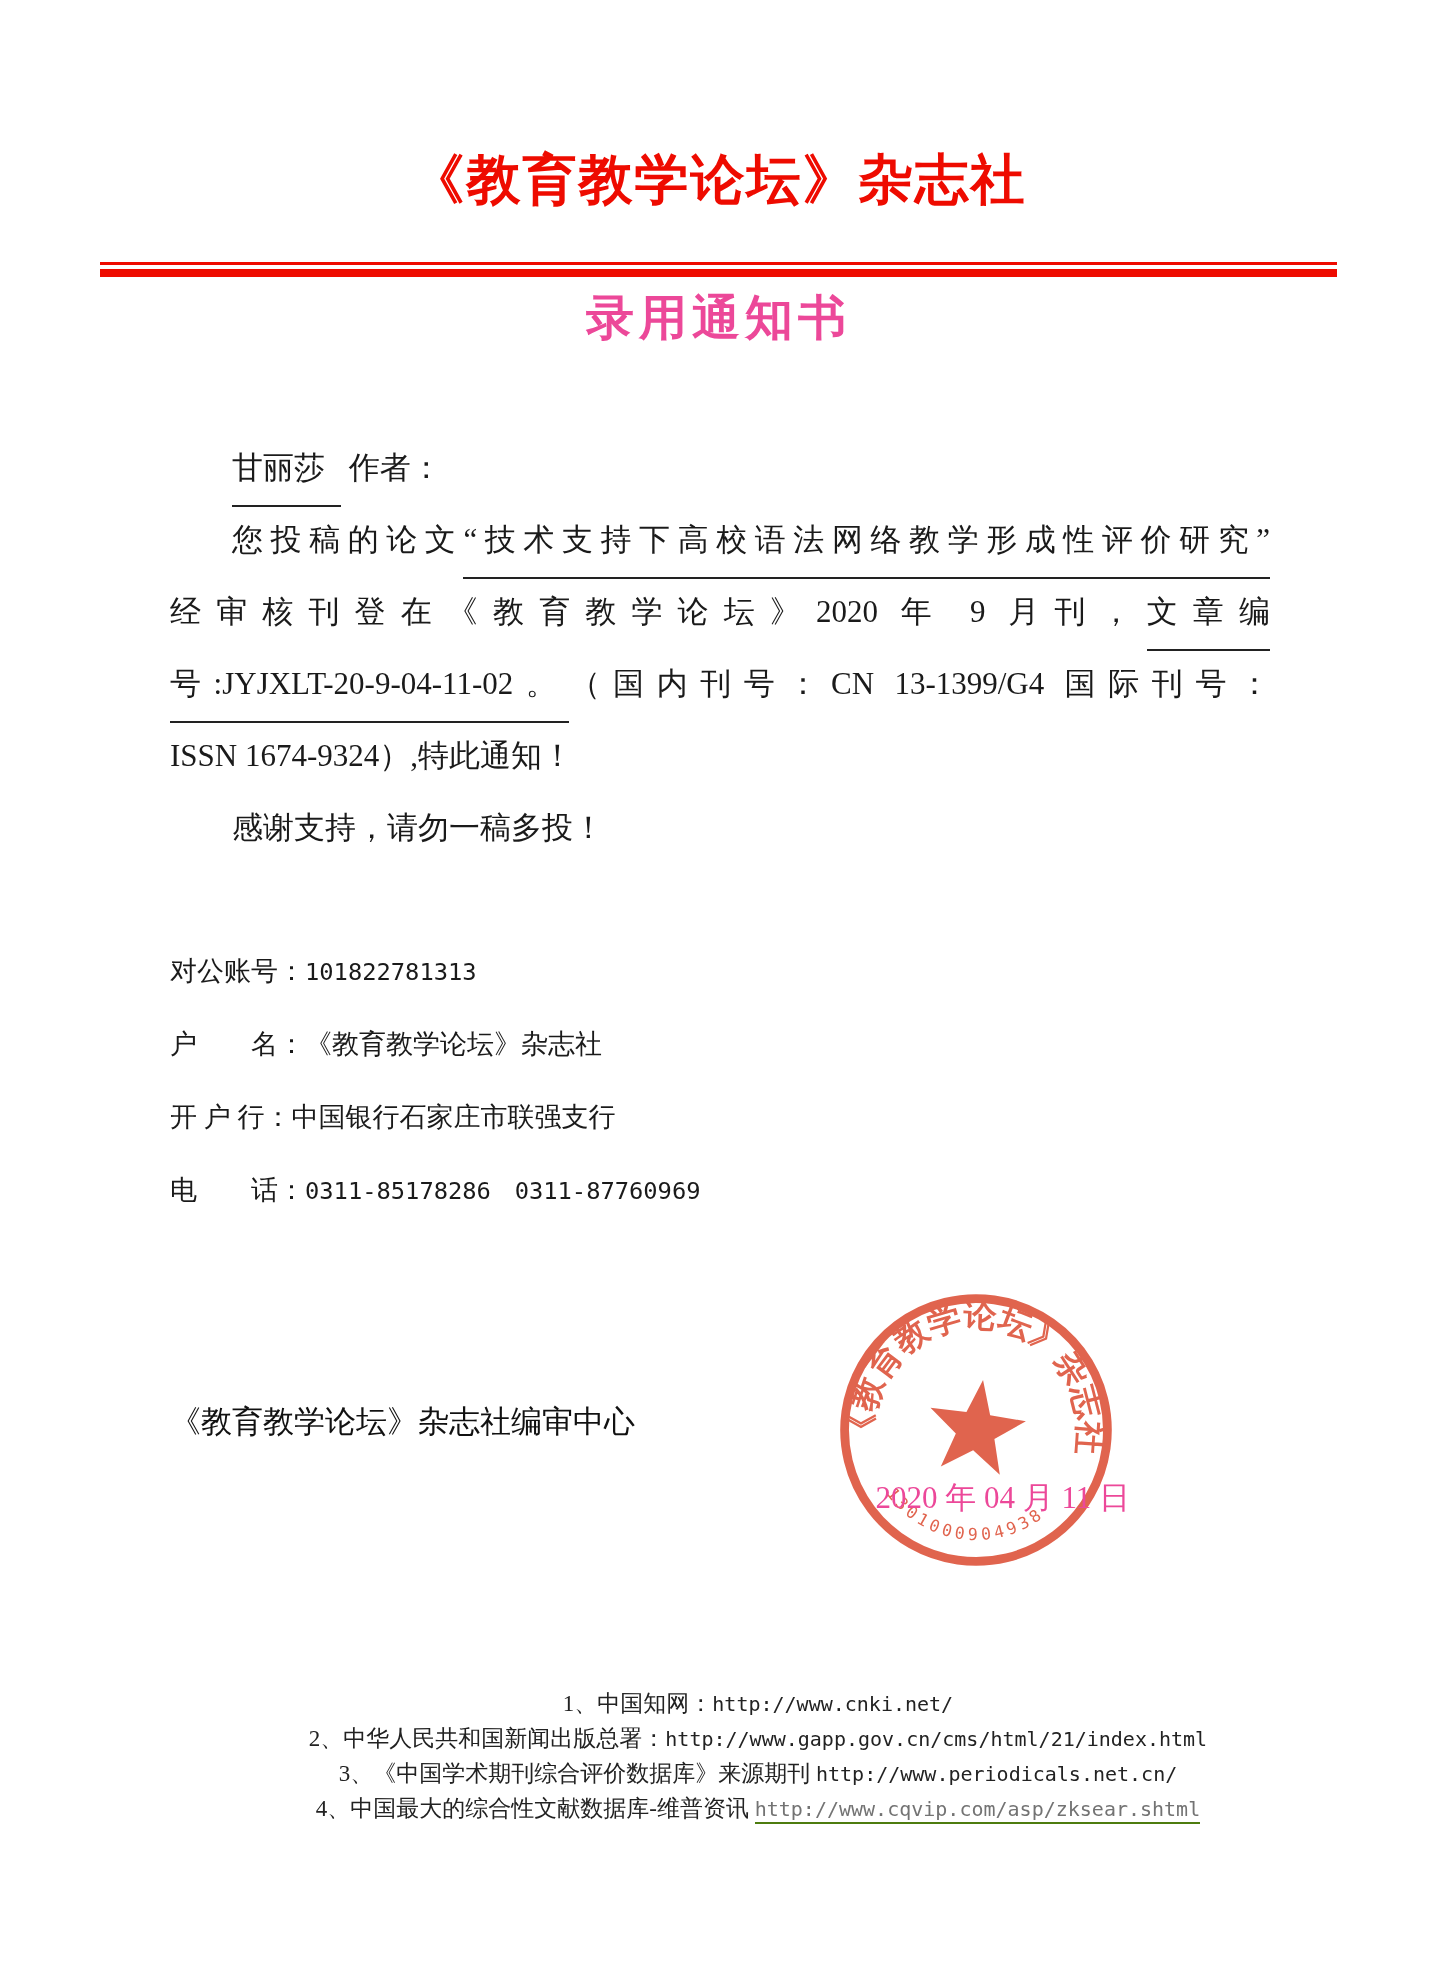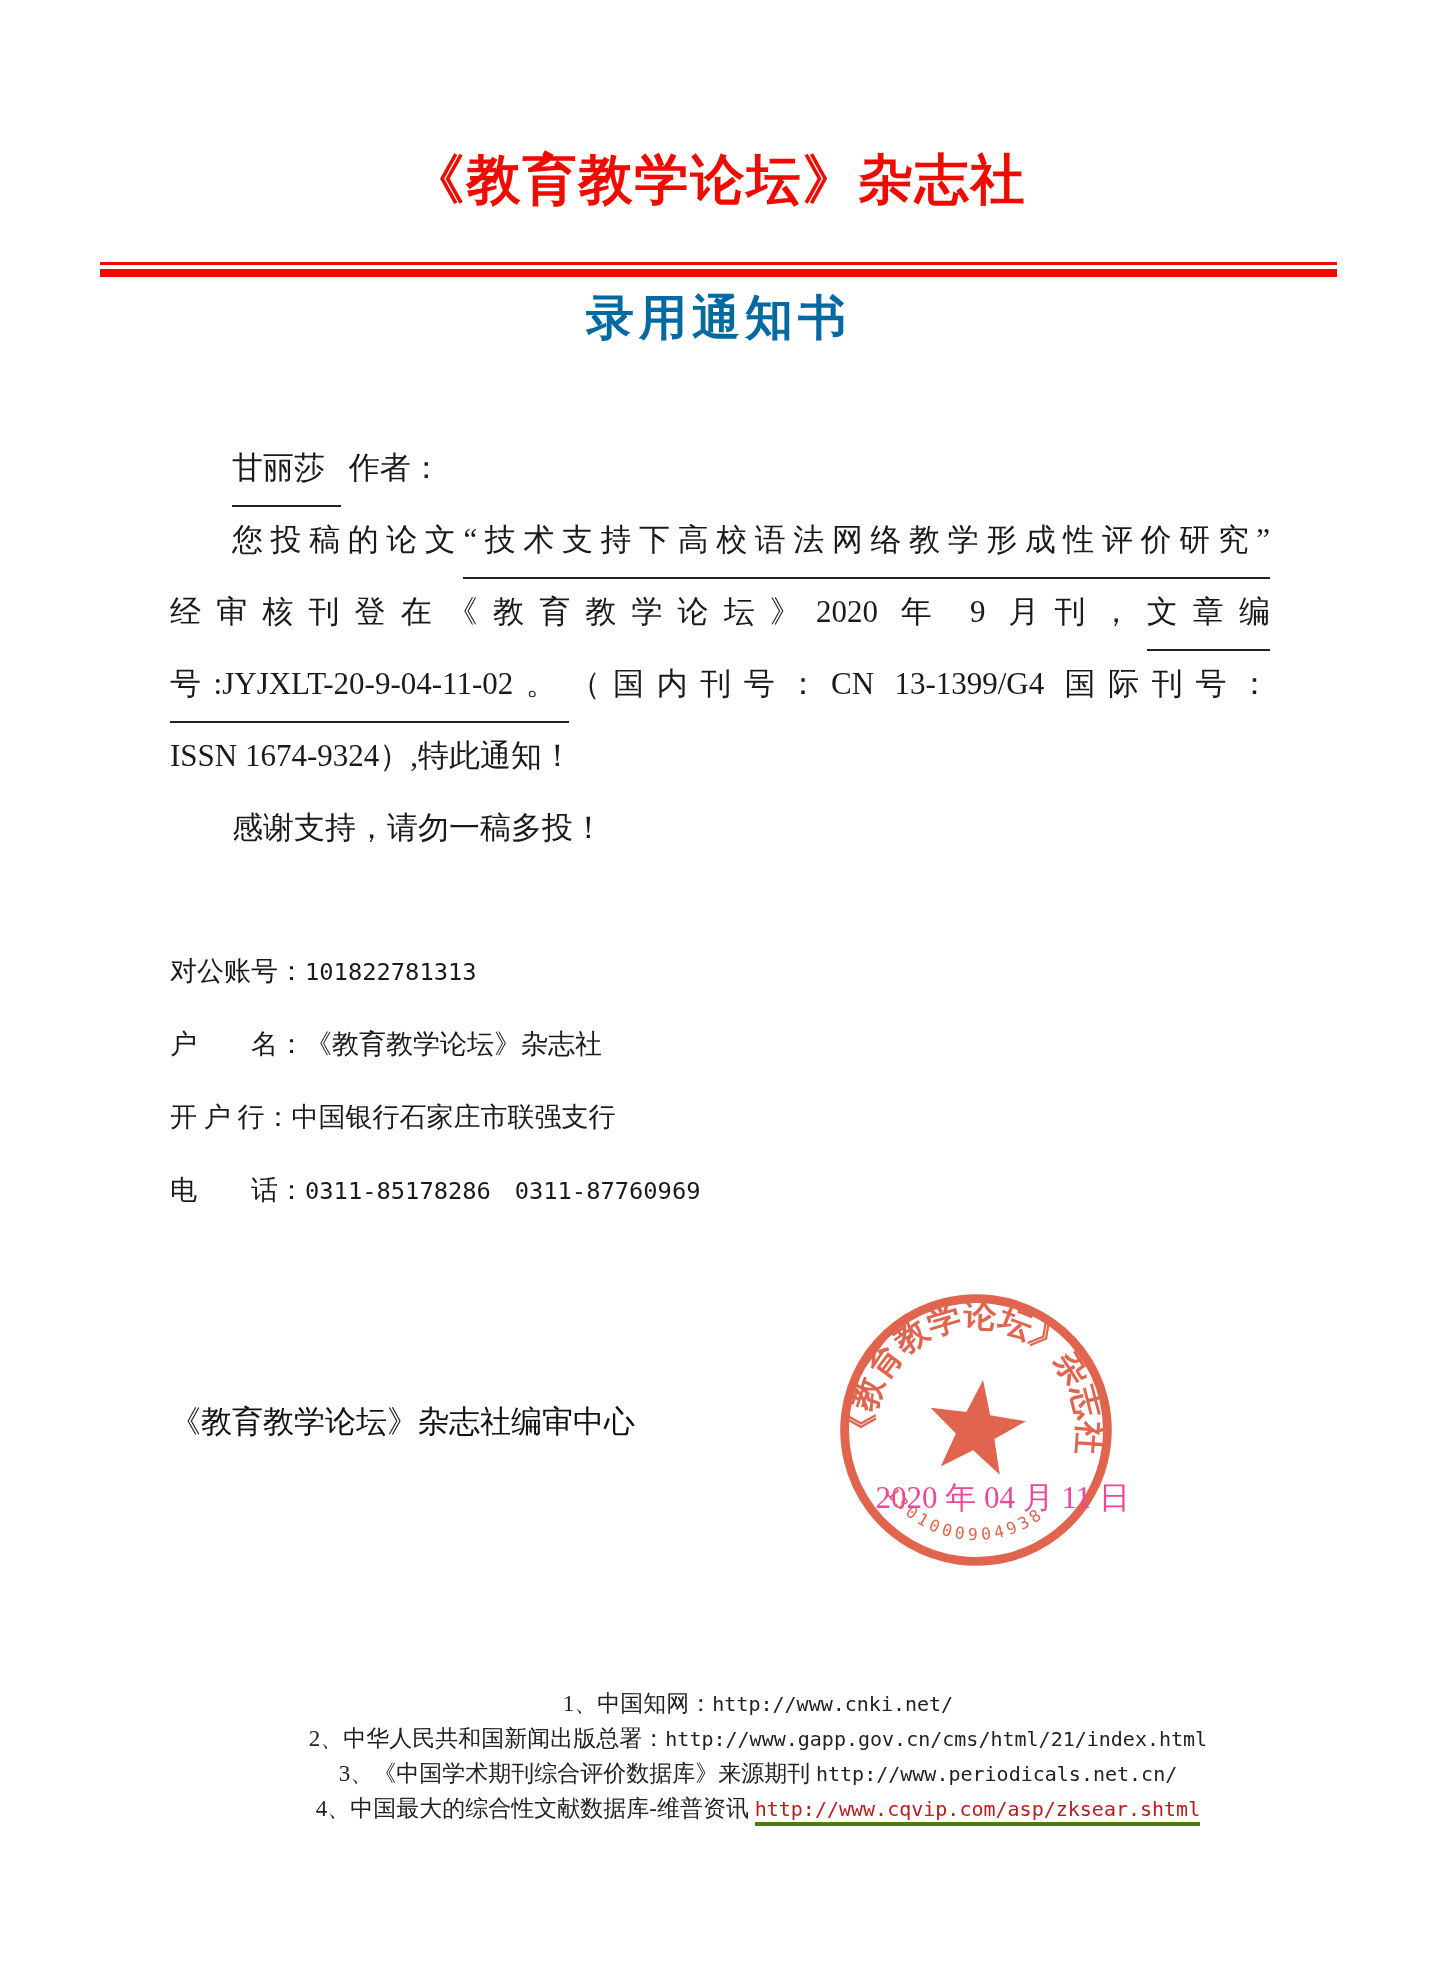--- a/index.html
+++ b/index.html
@@ -19,21 +19,21 @@
     color:#ee0b00;
     letter-spacing:2px;
   }
   .rule{position:absolute;top:262px;left:100px;right:100px;}
   .rule-thin{height:3px;background:#ee0b00;}
   .rule-thick{height:8px;background:#ee0b00;margin-top:4px;}
   .doc-title{
     position:absolute;top:286px;left:0;width:100%;
     text-align:center;
     font-size:48px;font-weight:bold;
-    color:#0369a1;
+    color:#ec4899;
     letter-spacing:5px;
   }
   
   .body-text{
     position:absolute;left:170px;top:432px;width:1100px;
     font-size:31px;
   }
   .line{display:block;height:72px;line-height:72px;white-space:nowrap;}
   .line.just{white-space:normal;text-align:justify;text-align-last:justify;}
   .indent{text-indent:62px;}
@@ -60,21 +60,21 @@
     position:absolute;left:170px;top:1477px;width:960px;
     text-align:right;font-size:31px;color:#ec4899;
   }
   
   .footer{
     position:absolute;left:168px;top:1686px;width:1180px;
     font-size:23px;color:#222;text-align:center;
   }
   .footer .frow{display:block;height:35px;line-height:35px;white-space:nowrap;}
   .url{font-family:"DejaVu Sans Mono","Liberation Mono",monospace;font-size:20px;}
-  .url.link{color:#b91c1c;border-bottom:4px solid #4d7c0f;padding-bottom:1px;}
+  .url.link{color:#737373;border-bottom:2px solid #4d7c0f;padding-bottom:1px;}
 </style>
 </head>
 <body>
 
 <div class="page">
 
   <div class="org-title">《教育教学论坛》杂志社</div>
   <div class="rule">
     <div class="rule-thin"></div>
     <div class="rule-thick"></div>

